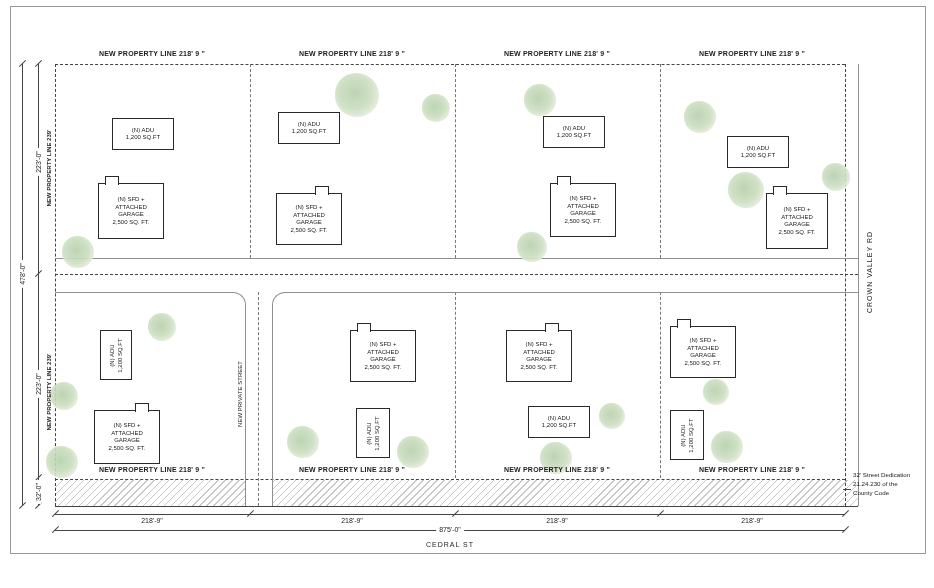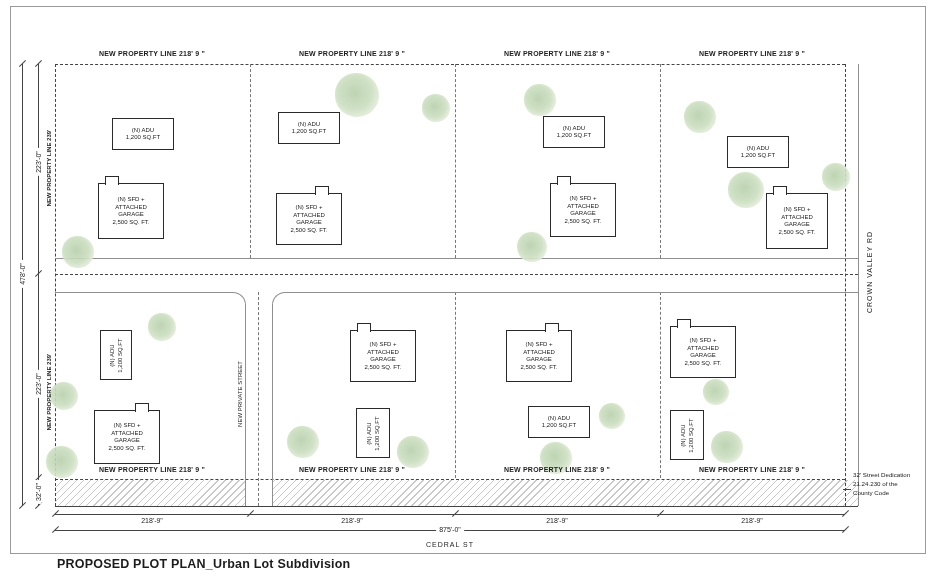--- a/index.html
+++ b/index.html
@@ -254,15 +254,14 @@
       <span class="f6">NEW PRIVATE STREET</span>
     </div>
 
   <div class="hl dark" style="left:843px;top:489px;width:8px"></div>
   <div class="note" style="left:853px;top:471px;width:76px">
     <div>32' Street Dedication</div>
     <div>21.24.230 of the</div>
     <div>County Code</div>
   </div>
 
-  <div class="title" style="left:57px;top:557px">PROPOSED PLOT PLAN_Urban Lot Subdivision</div>
 
 </div>
 
 </body></html>

